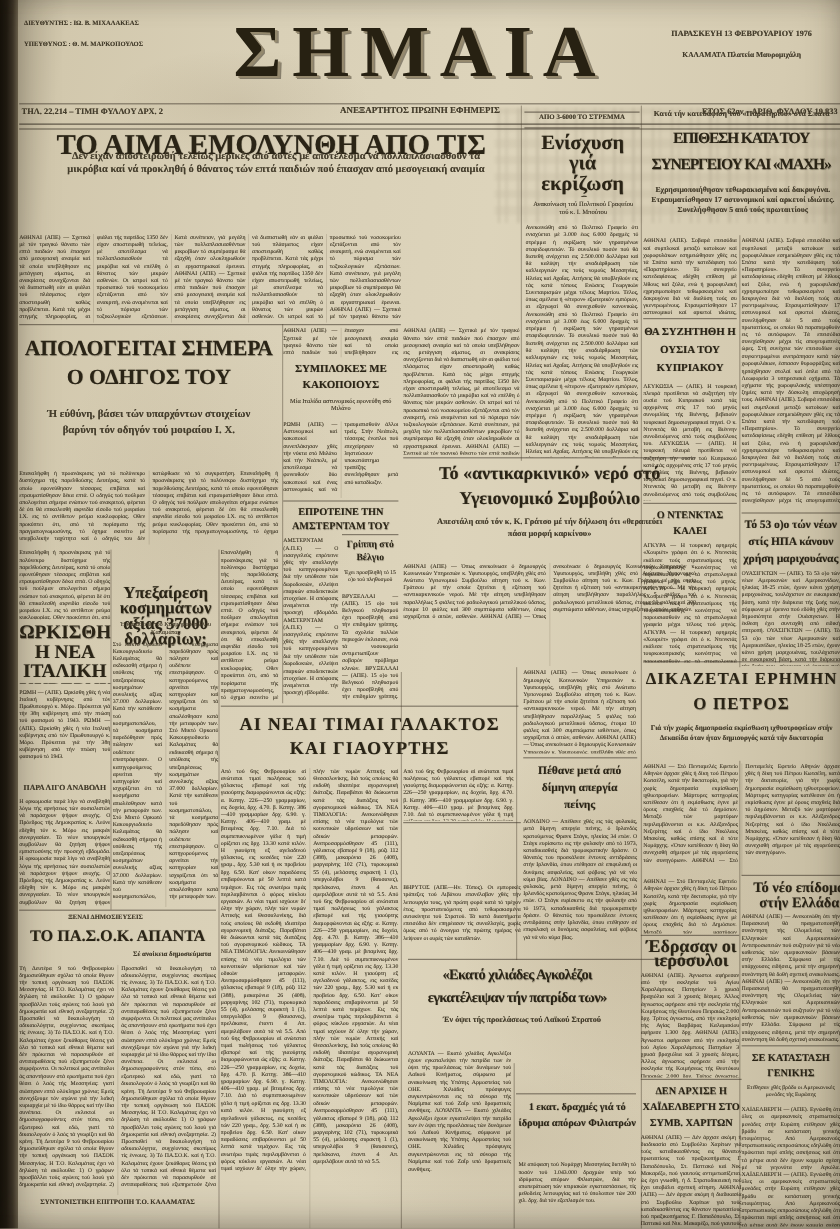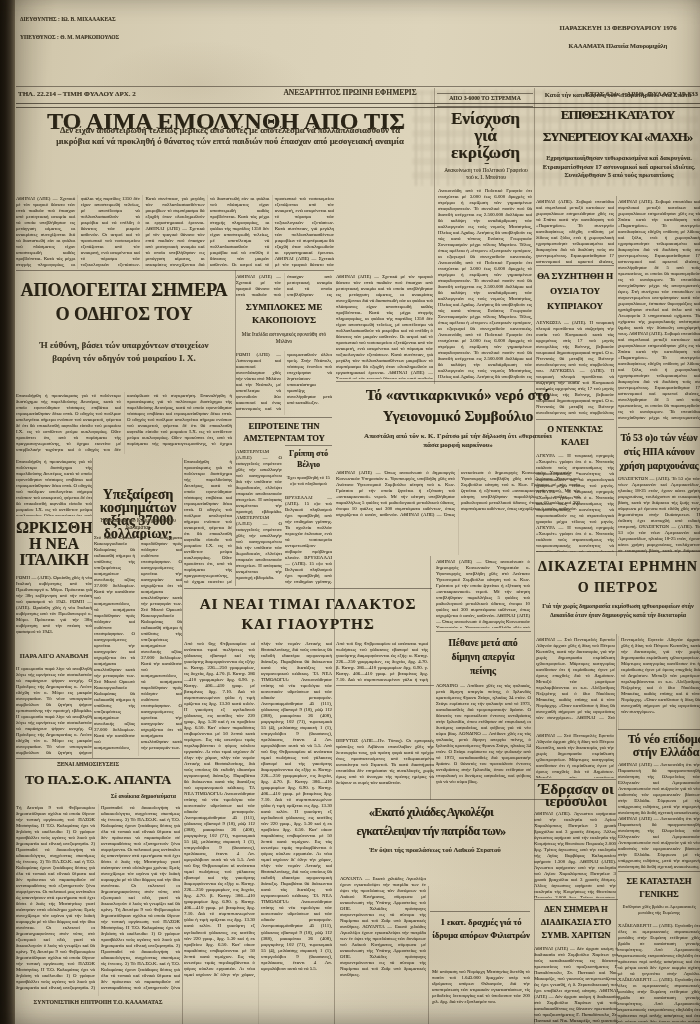--- a/index.html
+++ b/index.html
@@ -52,20 +52,21 @@
   <div class="stain" style="left:380px;top:600px;width:280px;height:330px;background:radial-gradient(ellipse at center,rgba(115,92,58,.12),transparent 70%)"></div>
   <div class="stain" style="left:90px;top:40px;width:220px;height:90px;background:radial-gradient(ellipse at center,rgba(110,90,60,.10),transparent 70%)"></div>
   <div class="stain" style="left:250px;top:880px;width:320px;height:140px;background:radial-gradient(ellipse at center,rgba(100,80,50,.10),transparent 70%)"></div>
 
   <div class="blk" style="left:20px;top:16px;width:132px;height:16px">
     <div class="sh lft b" style="font-size:11px">ΔΙΕΥΘΥΝΤΗΣ : ΙΩ. Β. ΜΙΧΑΛΑΚΕΑΣ</div>
   </div>
   <div class="blk" style="left:20px;top:34px;width:132px;height:16px">
     <div class="sh lft b" style="font-size:11px">ΥΠΕΥΘΥΝΟΣ : Θ. Μ. ΜΑΡΚΟΠΟΥΛΟΣ</div>
   </div>
+  <div class="title">ΣΗΜΑΙΑ</div>
   <div class="blk" style="left:540px;top:24px;width:156px;height:15px">
     <div class="sh ctr b" style="font-size:13.5px">ΠΑΡΑΣΚΕΥΗ 13 ΦΕΒΡΟΥΑΡΙΟΥ 1976</div>
   </div>
   <div class="blk" style="left:540px;top:42px;width:156px;height:14px">
     <div class="sh ctr b" style="font-size:12.5px">ΚΑΛΑΜΑΤΑ Πλατεία Μαυρομιχάλη</div>
   </div>
   <div class="rh" style="left:16px;top:86px;width:684px"></div>
   <div class="blk" style="left:18px;top:89px;width:220px;height:13px">
     <div class="sh lft b" style="font-size:14px">ΤΗΛ. 22.214 – ΤΙΜΗ ΦΥΛΛΟΥ ΔΡΧ. 2</div>
   </div>
@@ -269,21 +270,21 @@
     <div class="sh">ΑΘΗΝΑΙ (ΑΠΕ) — Ανεκοινώθη ότι τήν Παρασκευή θά πραγματοποιηθή συνάντηση τής Ολομελείας τών Ελληνικών καί Αμερικανικών Αντιπροσωπειών πού συζητούν γιά τό νέο καθεστώς τών αμερικανικών βάσεων στήν Ελλάδα. Σύμφωνα μέ τίς υπάρχουσες ειδήσεις, μετά τήν σημερινή συνάντηση θά δοθή σχετική ανακοίνωσις. ΑΘΗΝΑΙ (ΑΠΕ) — Ανεκοινώθη ότι τήν Παρασκευή θά πραγματοποιηθή συνάντηση τής Ολομελείας τών Ελληνικών καί Αμερικανικών Αντιπροσωπειών πού συζητούν γιά τό νέο καθεστώς τών αμερικανικών βάσεων στήν Ελλάδα. Σύμφωνα μέ τίς υπάρχουσες ειδήσεις, μετά τήν σημερινή συνάντηση θά δοθή σχετική ανακοίνωσις.</div>
   </div>
 
   <div class="rh" style="left:534px;top:779px;width:82px"></div>
   <div class="hd" style="left:536px;top:783px;width:80px;height:25px;font-size:15px;line-height:12px">Έδρασαν οι ιερόσυλοι</div>
   <div class="blk" style="left:534px;top:810px;width:82px;height:88px">
     <div class="sh">ΑΘΗΝΑΙ (ΑΠΕ). Άγνωστοι αφήρεσαν από τήν εκκλησία τού Αγίου Χαραλάμπους Πατησίων 3 χρυσά βραχιόλια καί 3 χρυσές δέσμες. Άλλος άγνωστος αφήρεσε από τήν εκκλησία τής Κοιμήσεως τής Θεοτόκου Πειραιώς 2.000 δρχ. Τρίτος άγνωστος, από τήν εκκλησία τής Αγίας Βαρβάρας Καλαμακίου αφήρεσε 1.300 δρχ. ΑΘΗΝΑΙ (ΑΠΕ). Άγνωστοι αφήρεσαν από τήν εκκλησία τού Αγίου Χαραλάμπους Πατησίων 3 χρυσά βραχιόλια καί 3 χρυσές δέσμες. Άλλος άγνωστος αφήρεσε από τήν εκκλησία τής Κοιμήσεως τής Θεοτόκου Πειραιώς 2.000 δρχ. Τρίτος άγνωστος, από τήν εκκλησία τής Αγίας Βαρβάρας Καλαμακίου αφήρεσε 1.300 δρχ.</div>
   </div>
 
   <div class="rh" style="left:534px;top:899px;width:84px"></div>
-  <div class="hd" style="left:534px;top:903px;width:84px;height:40px;font-size:8.5px;line-height:13px">ΔΕΝ ΣΗΜΕΡΑ Η ΔΙΑΔΙΚΑΣΙΑ ΣΤΟ ΣΥΜΒ. ΧΑΡΙΤΩΝ</div>
+  <div class="hd" style="left:534px;top:903px;width:84px;height:40px;font-size:8.5px;line-height:13px">ΔΕΝ ΑΡΧΙΣΕ Η ΧΑΪΔΕΛΒΕΡΓΗ ΣΤΟ ΣΥΜΒ. ΧΑΡΙΤΩΝ</div>
   <div class="blk" style="left:534px;top:945px;width:84px;height:78px">
     <div class="sh">ΑΘΗΝΑΙ (ΑΠΕ) — Δέν άρχισε ακόμη ή διαδικασία στό Συμβούλιο Χαρίτων γιά τούς καταδικασθέντας εις θάνατον πρωταιτίους τού πραξικοπήματος Γ. Παπαδόπουλο, Στ. Παττακό καί Νικ. Μακαρέζο, πού γιαυτούς αντιμετωπίζεται, ώς έχει γνωσθή, ή δ. Στρατοδικειακή πού έχει υποβάλει σχετική αίτηση. ΑΘΗΝΑΙ (ΑΠΕ) — Δέν άρχισε ακόμη ή διαδικασία στό Συμβούλιο Χαρίτων γιά τούς καταδικασθέντας εις θάνατον πρωταιτίους τού πραξικοπήματος Γ. Παπαδόπουλο, Στ. Παττακό καί Νικ. Μακαρέζο, πού γιαυτούς αντιμετωπίζεται, ώς έχει γνωσθή, ή δ. Στρατοδικειακή πού έχει υποβάλει σχετική αίτηση.</div>
   </div>
 
   <div class="rh" style="left:618px;top:871px;width:82px"></div>
   <div class="hd" style="left:618px;top:875px;width:82px;height:27px;font-size:8.5px;line-height:13px">ΣΕ ΚΑΤΑΣΤΑΣΗ ΓΕΝΙΚΗΣ ΕΤΟΙΜΟΤΗΤΟΣ</div>
   <div class="blk" style="left:620px;top:904px;width:78px;height:16px">
     <div class="sh ctr" style="font-size:9.5px">Ετέθησαν χθές βράδυ οι Αμερικανικές μονάδες τής Ευρώπης</div>
   </div>
   <div class="blk" style="left:618px;top:922px;width:82px;height:100px">

